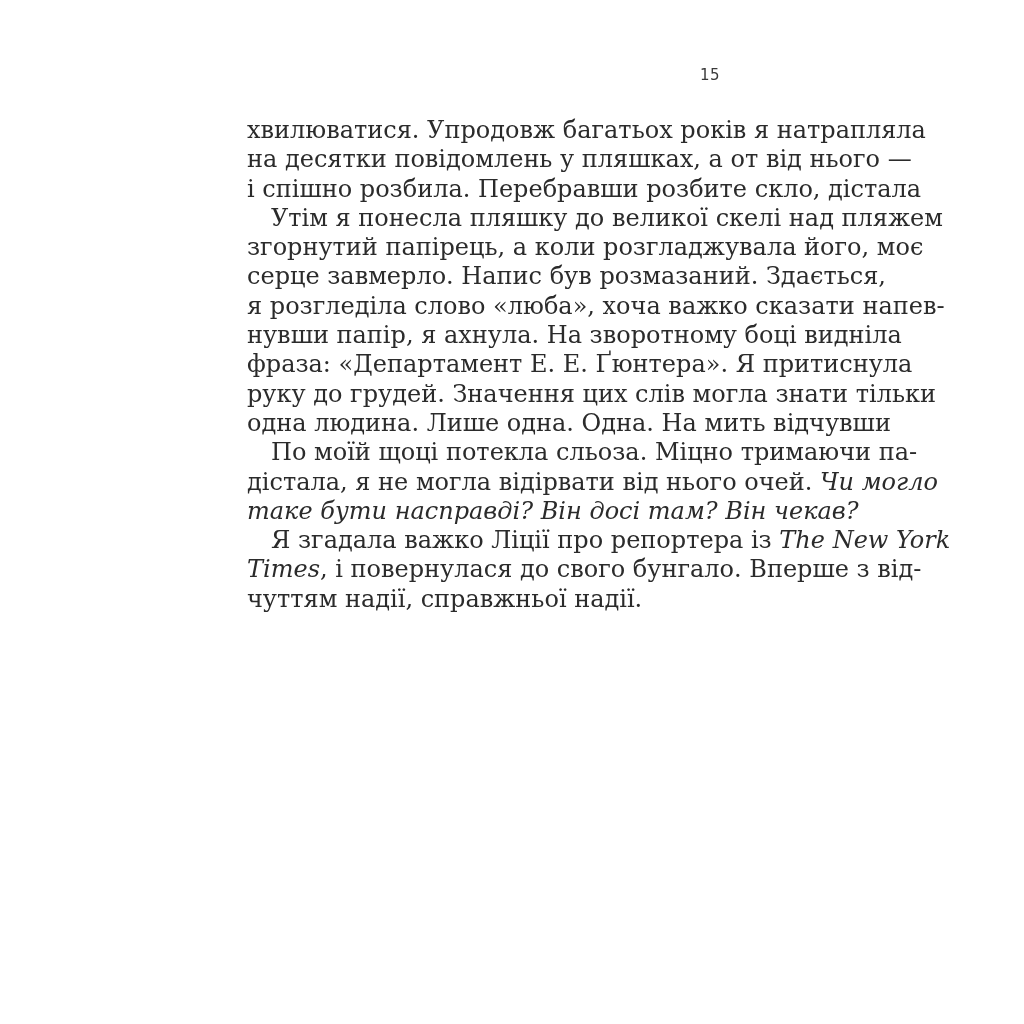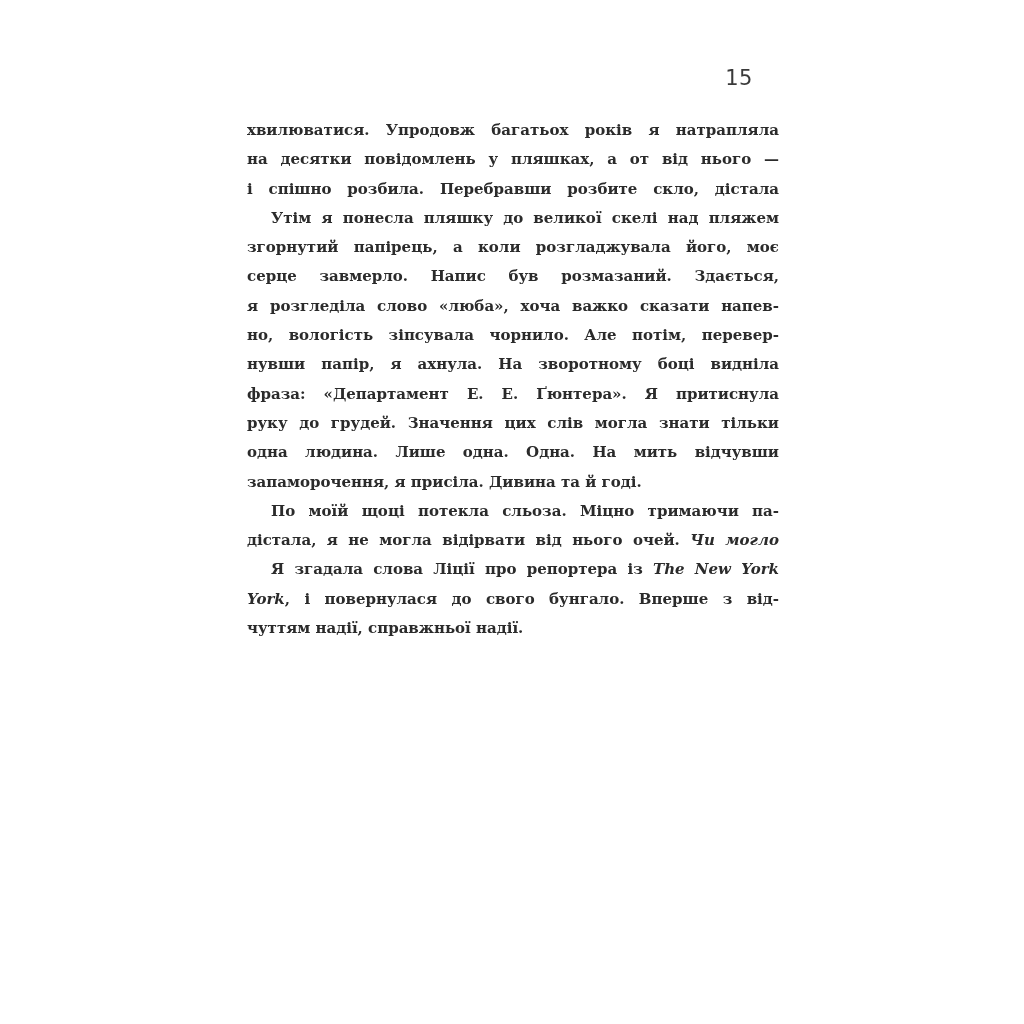--- a/index.html
+++ b/index.html
@@ -18,36 +18,35 @@
       left: 0; top: 0;
       width: 1024px;
       height: 1024px;
       background: #ffffff;
     }
     .page-number {
       position: absolute;
       top: 66px;
       left: 700px;
       width: 78px;
-      text-align: center;
+      text-align: left;
       font-family: "DejaVu Sans", sans-serif;
-      font-size: 21px;
+      font-size: 15px;
       color: #3a3a3a;
       letter-spacing: 0.5px;
     }
     .text-block {
       position: absolute;
       left: 247px;
       top: 116px;
       width: 532px;
       font-family: "DejaVu Serif", serif;
-      font-size: 15px;
+      font-size: 24px;
       line-height: 29.3px;
       color: #2b2b2b;
-      font-weight: bold;
     }
     .line {
       display: block;
       white-space: nowrap;
       text-align: justify;
       text-align-last: justify;
       height: 29.3px;
     }
     .line.last {
       text-align-last: left;
@@ -72,32 +71,31 @@
       <span class="line"><span>хвилюватися. Упродовж багатьох років я натрапляла</span></span>
       <span class="line"><span>на десятки повідомлень у пляшках, а от від нього —</span></span>
     </div>
 
     <div>
       <span class="line"><span>і спішно розбила. Перебравши розбите скло, дістала</span></span>
       <span class="line indent"><span>Утім я понесла пляшку до великої скелі над пляжем</span></span>
       <span class="line"><span>згорнутий папірець, а коли розгладжувала його, моє</span></span>
       <span class="line"><span>серце завмерло. Напис був розмазаний. Здається,</span></span>
       <span class="line"><span>я розгледіла слово «люба», хоча важко сказати напев-</span></span>
-      <span class="line"><span>но, вологість зіпсувала чорнило. Але потім, перевер-</span></span>
       <span class="line"><span>нувши папір, я ахнула. На зворотному боці видніла</span></span>
       <span class="line"><span>фраза: «Департамент Е. Е. Ґюнтера». Я притиснула</span></span>
       <span class="line"><span>руку до грудей. Значення цих слів могла знати тільки</span></span>
       <span class="line"><span>одна людина. Лише одна. Одна. На мить відчувши</span></span>
-      <span class="line last"><span>запаморочення, я присіла. Дивина та й годі.</span></span>
     </div>
 
     <div>
       <span class="line indent"><span>По моїй щоці потекла сльоза. Міцно тримаючи па-</span></span>
       <span class="line"><span>дістала, я не могла відірвати від нього очей. </span><span class="it">Чи могло</span></span>
+      <span class="line last it"><span>таке бути насправді? Він досі там? Він чекав?</span></span>
     </div>
 
     <div>
-      <span class="line indent"><span>Я згадала слова Ліції про репортера із </span><span class="it">The New York</span></span>
-      <span class="line"><span class="it">York</span><span>, і повернулася до свого бунгало. Вперше з від-</span></span>
+      <span class="line indent"><span>Я згадала важко Ліції про репортера із </span><span class="it">The New York</span></span>
+      <span class="line"><span class="it">Times</span><span>, і повернулася до свого бунгало. Вперше з від-</span></span>
       <span class="line last"><span>чуттям надії, справжньої надії.</span></span>
     </div>
   </div>
 </div>
 
 </body></html>

